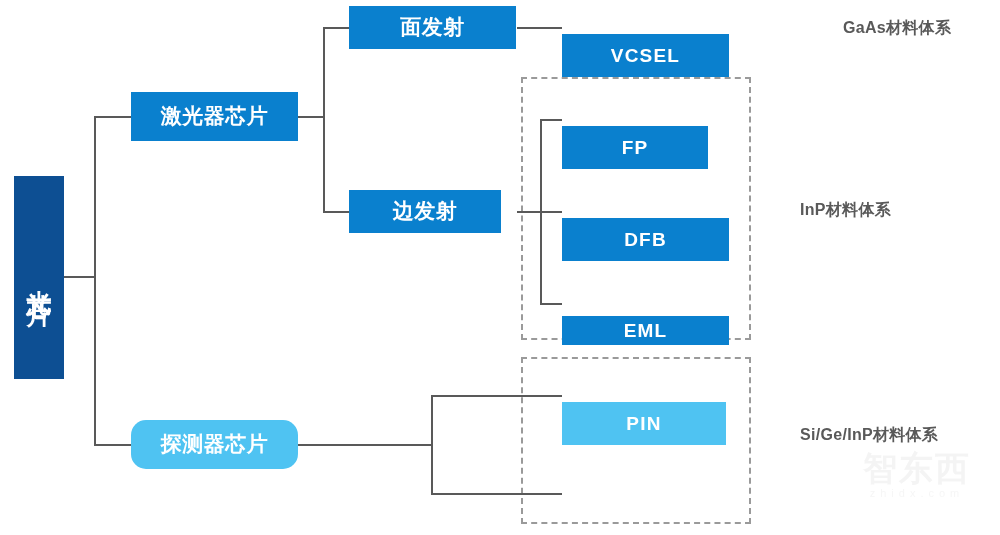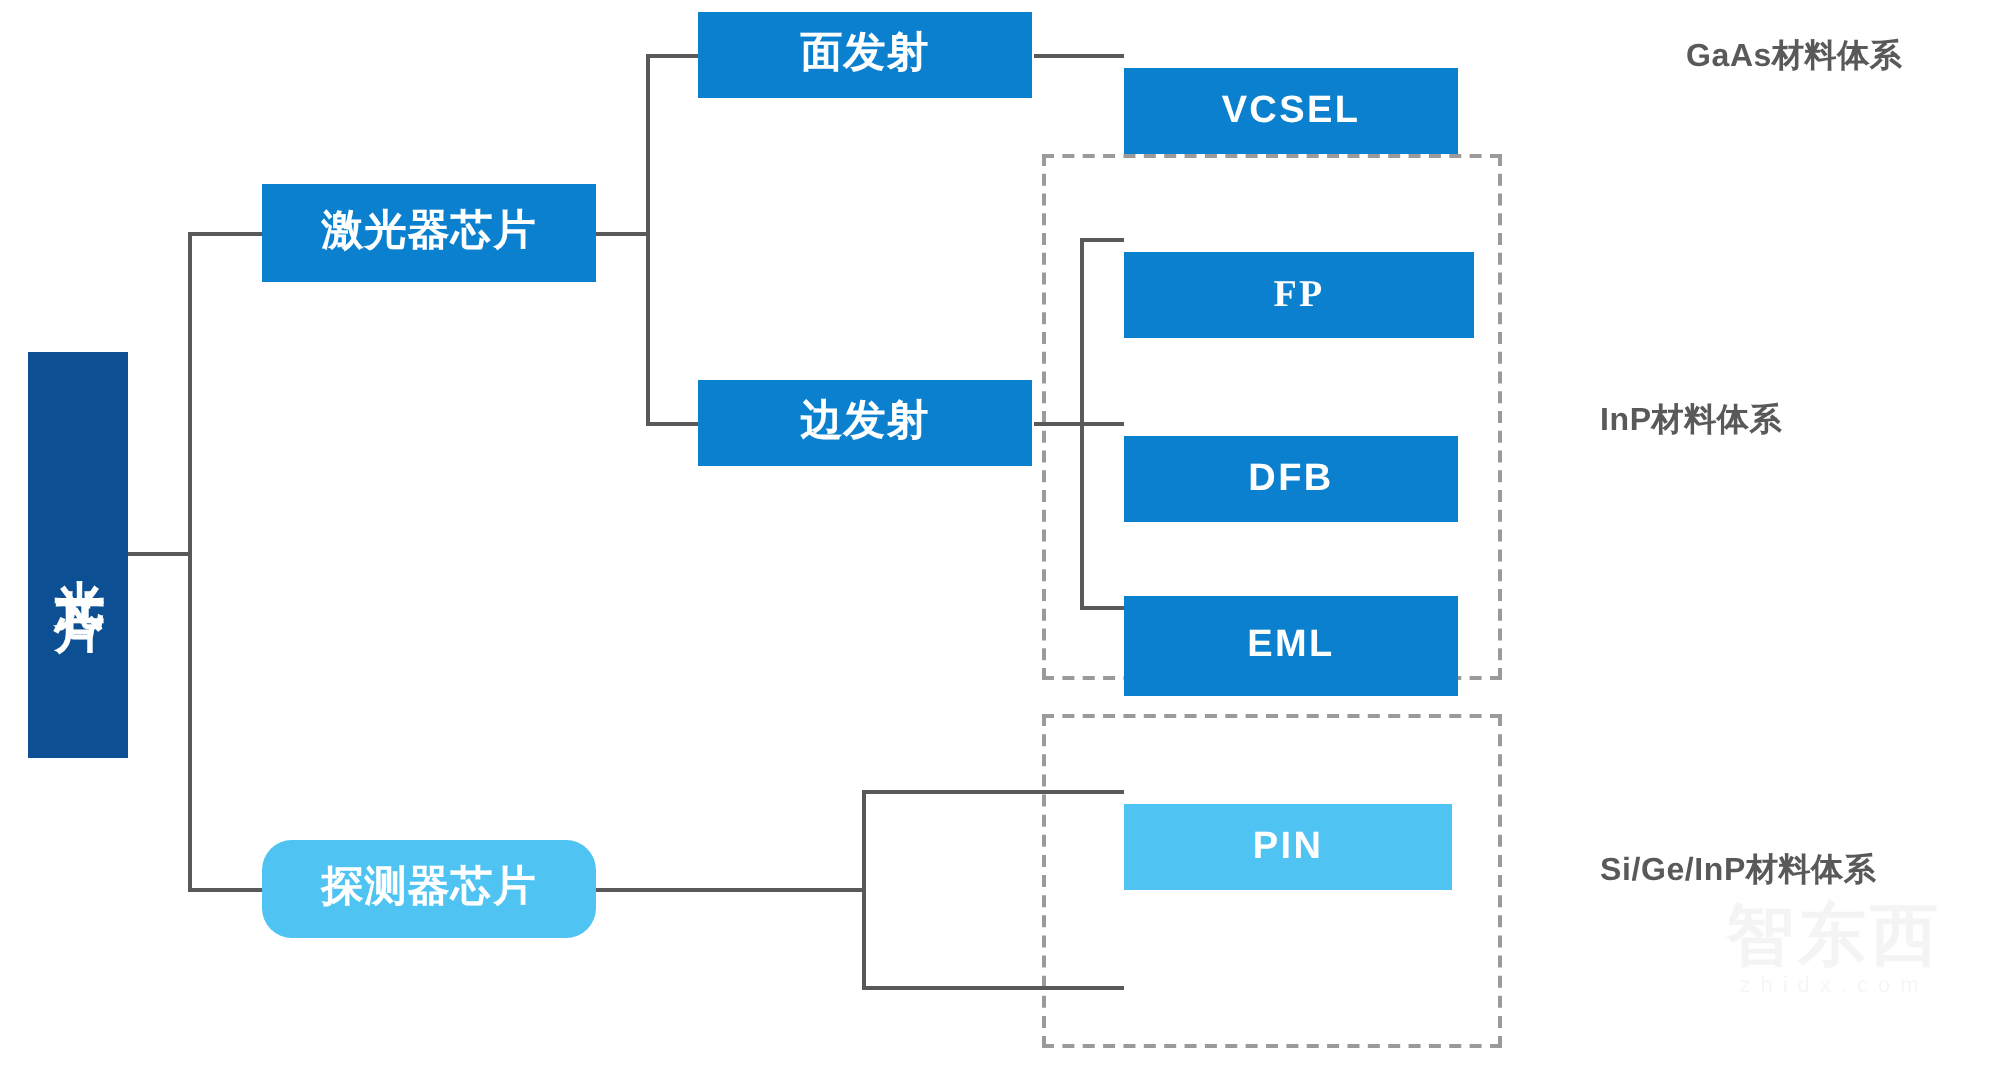--- a/index.html
+++ b/index.html
@@ -120,26 +120,26 @@
   <div class="conn v" style="left:431px; top:395px; height:100px;"></div>
   <div class="conn h" style="left:431px; top:395px; width:131px;"></div>
   <div class="conn h" style="left:431px; top:493px; width:131px;"></div>
 
   <div class="node dark vertical" style="left:14px; top:176px; width:50px; height:203px;">光芯片</div>
 
   <div class="node mid label-cn" style="left:131px; top:92px; width:167px; height:49px;">激光器芯片</div>
   <div class="node light label-cn" style="left:131px; top:420px; width:167px; height:49px;border-radius:15px;">探测器芯片</div>
 
   <div class="node mid label-cn" style="left:349px; top:6px; width:167px; height:43px;">面发射</div>
-  <div class="node mid label-cn" style="left:349px; top:190px; width:167px; height:43px;">边发射</div>
+  <div class="node mid label-cn" style="left:349px; top:190px; width:152px; height:43px;">边发射</div>
 
   <div class="node mid label-en" style="left:562px; top:6px; width:167px; height:43px;">VCSEL</div>
-  <div class="node mid label-en" style="left:562px; top:98px; width:175px; height:43px;font-family:Liberation Serif, serif;">FP</div>
+  <div class="node mid label-en" style="left:562px; top:98px; width:146px; height:43px;">FP</div>
   <div class="node mid label-en" style="left:562px; top:190px; width:167px; height:43px;">DFB</div>
-  <div class="node mid label-en" style="left:562px; top:270px; width:167px; height:50px;">EML</div>
+  <div class="node mid label-en" style="left:562px; top:288px; width:167px; height:29px;">EML</div>
   <div class="node light label-en" style="left:562px; top:374px; width:164px; height:43px;">PIN</div>
 
   <div class="side-label" style="left:843px; top:18px;">GaAs材料体系</div>
   <div class="side-label" style="left:800px; top:200px;">InP材料体系</div>
   <div class="side-label" style="left:800px; top:425px;">Si/Ge/InP材料体系</div>
 
   <div id="watermark">
     <div class="wm-main">智东西</div>
     <div class="wm-sub">zhidx.com</div>
   </div>

